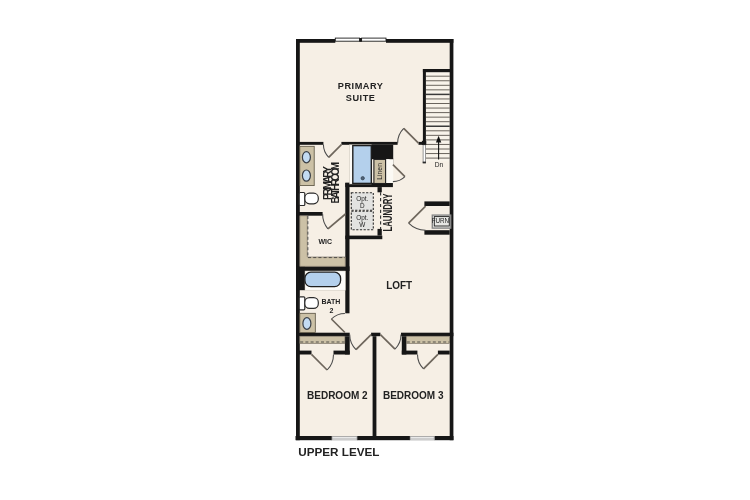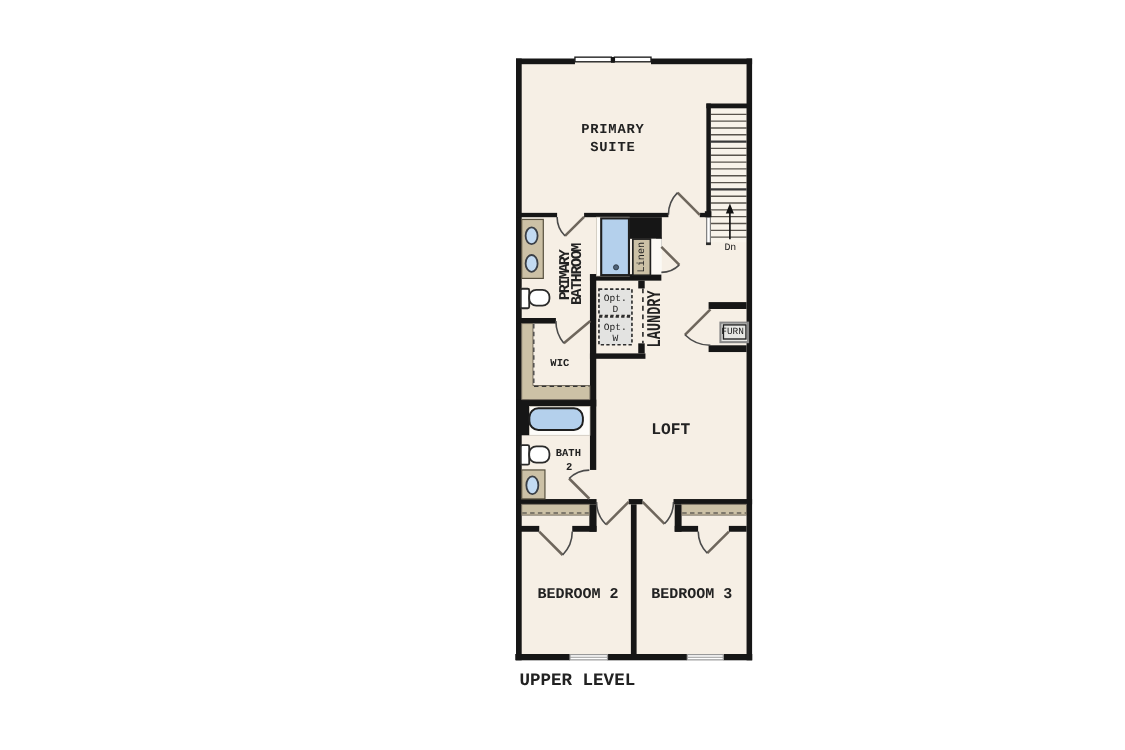--- a/index.html
+++ b/index.html
@@ -1,17 +1,17 @@
 <!DOCTYPE html>
 <html><head>
 <meta charset="utf-8">
 <style>
   html,body{margin:0;padding:0;background:#ffffff;}
   .page{position:relative;width:664px;height:500px;background:#ffffff;overflow:hidden;
-        font-family:Liberation Mono, monospace;margin-left:48px;}
+        font-family:Liberation Sans, sans-serif;}
   svg{position:absolute;left:0;top:0;}
   text{fill:#222222;}
   .b{font-weight:bold;}
 </style>
 </head>
 <body>
 <div class="page">
 <svg width="750" height="500" viewBox="0 0 750 500">
 
 <rect x="297" y="40" width="155" height="399" fill="#f6efe5"></rect>

